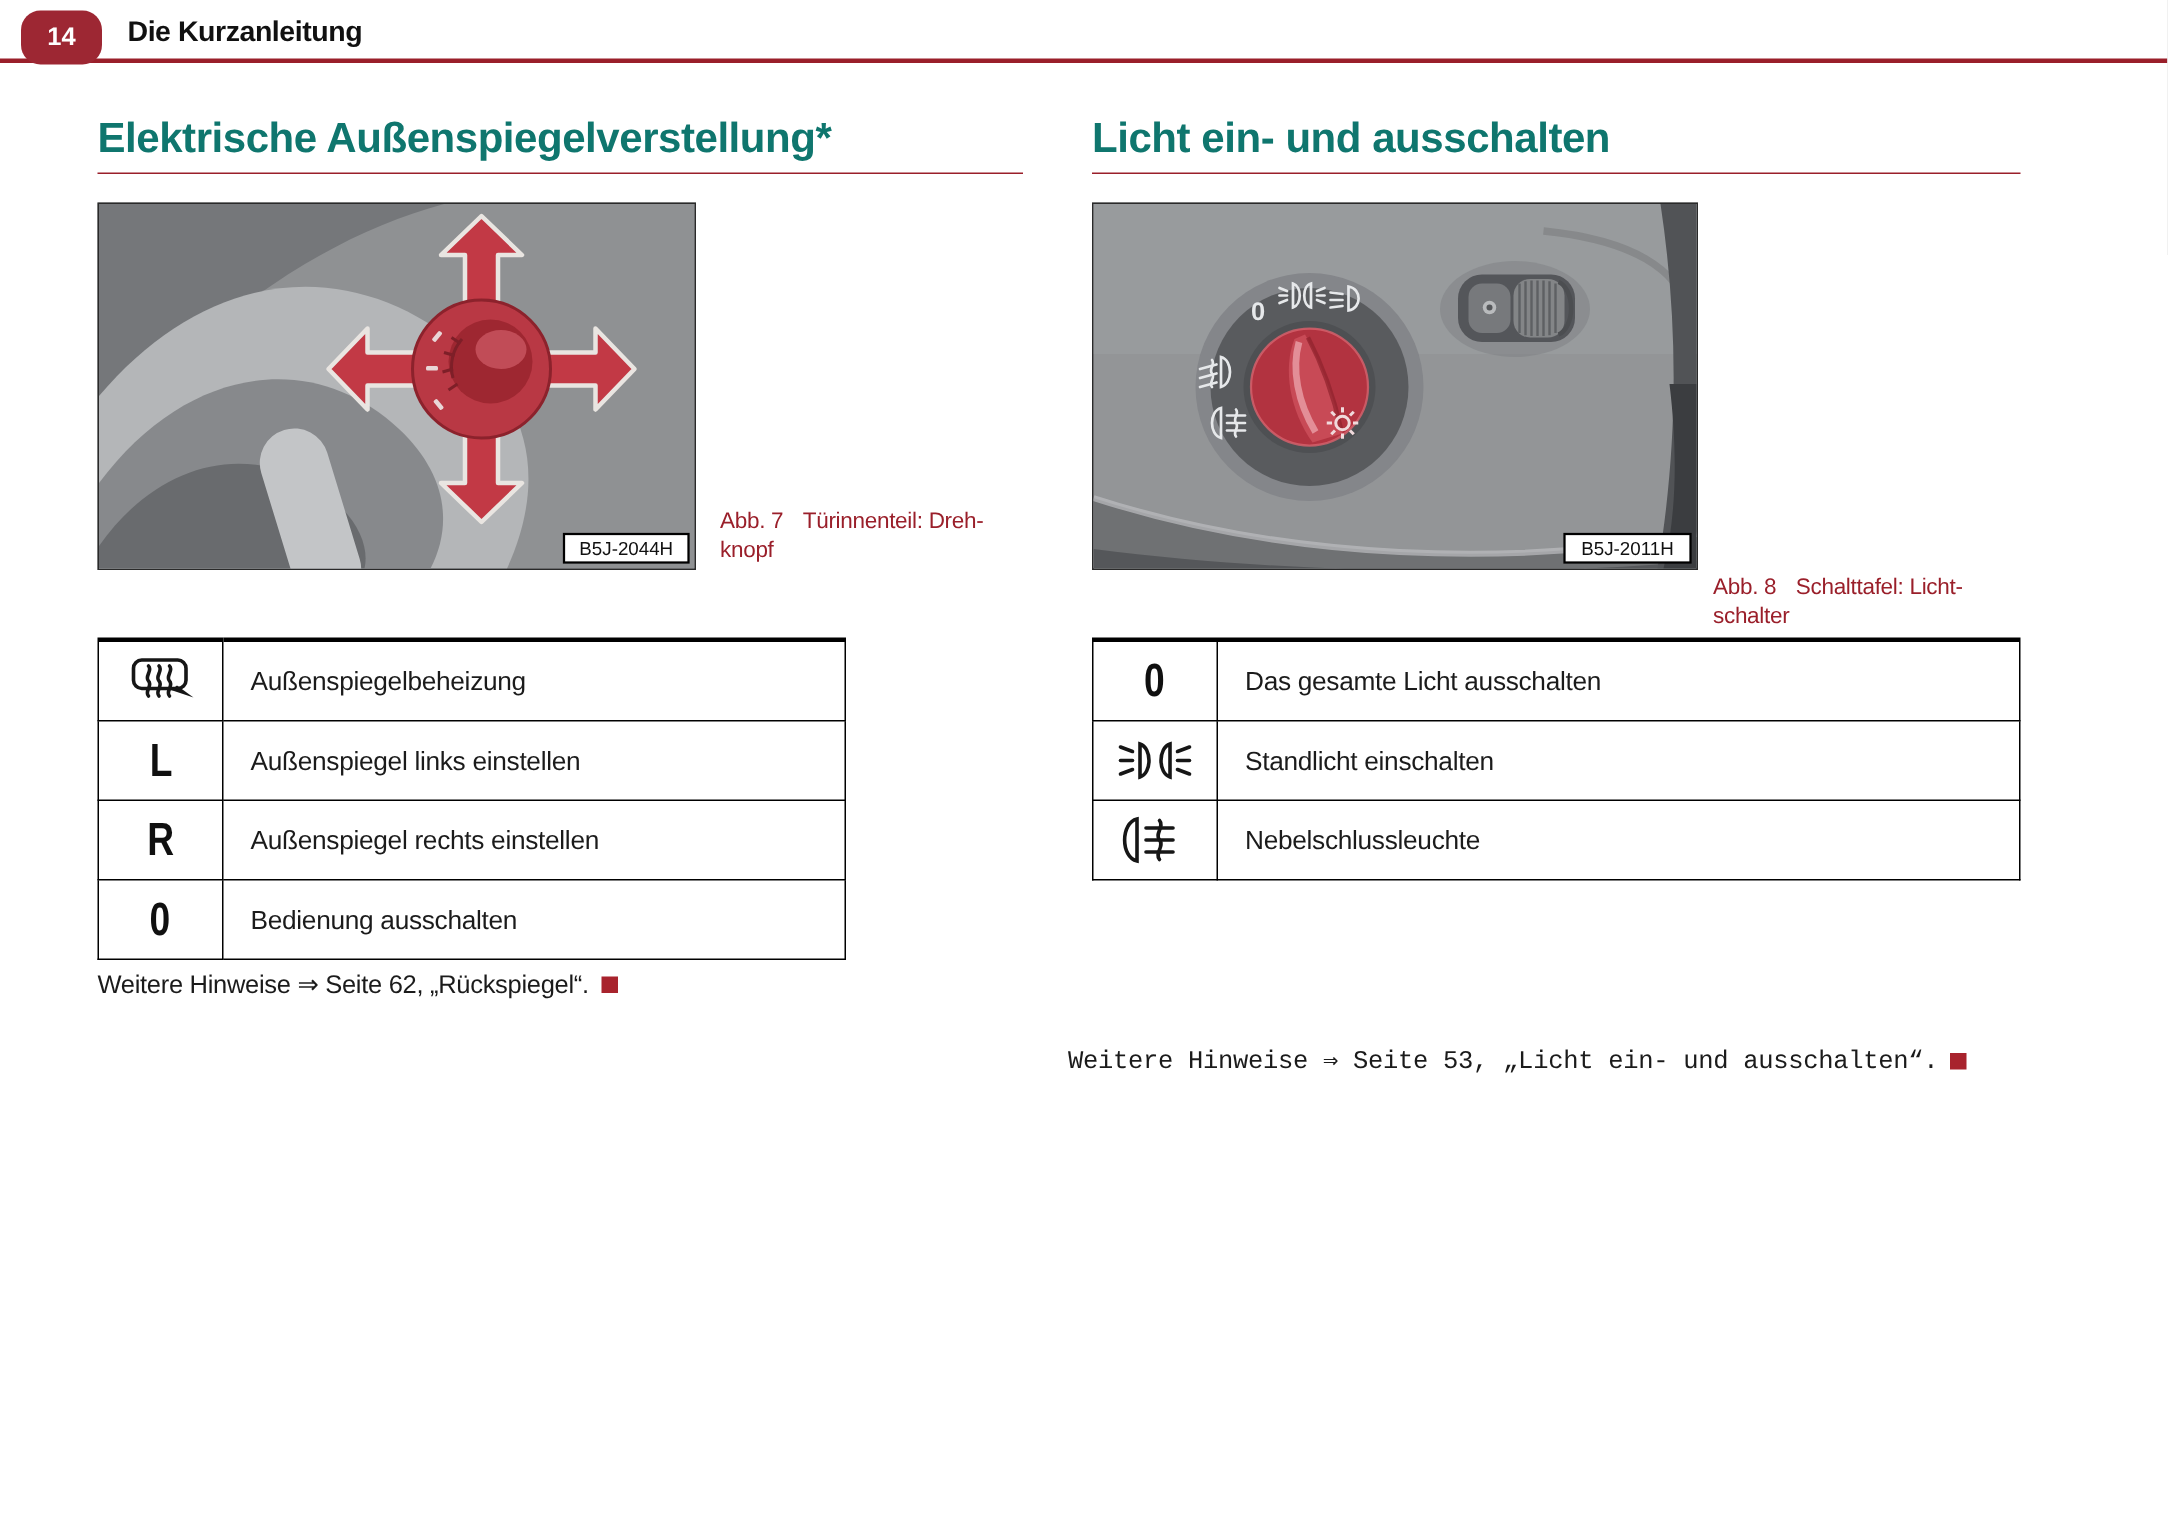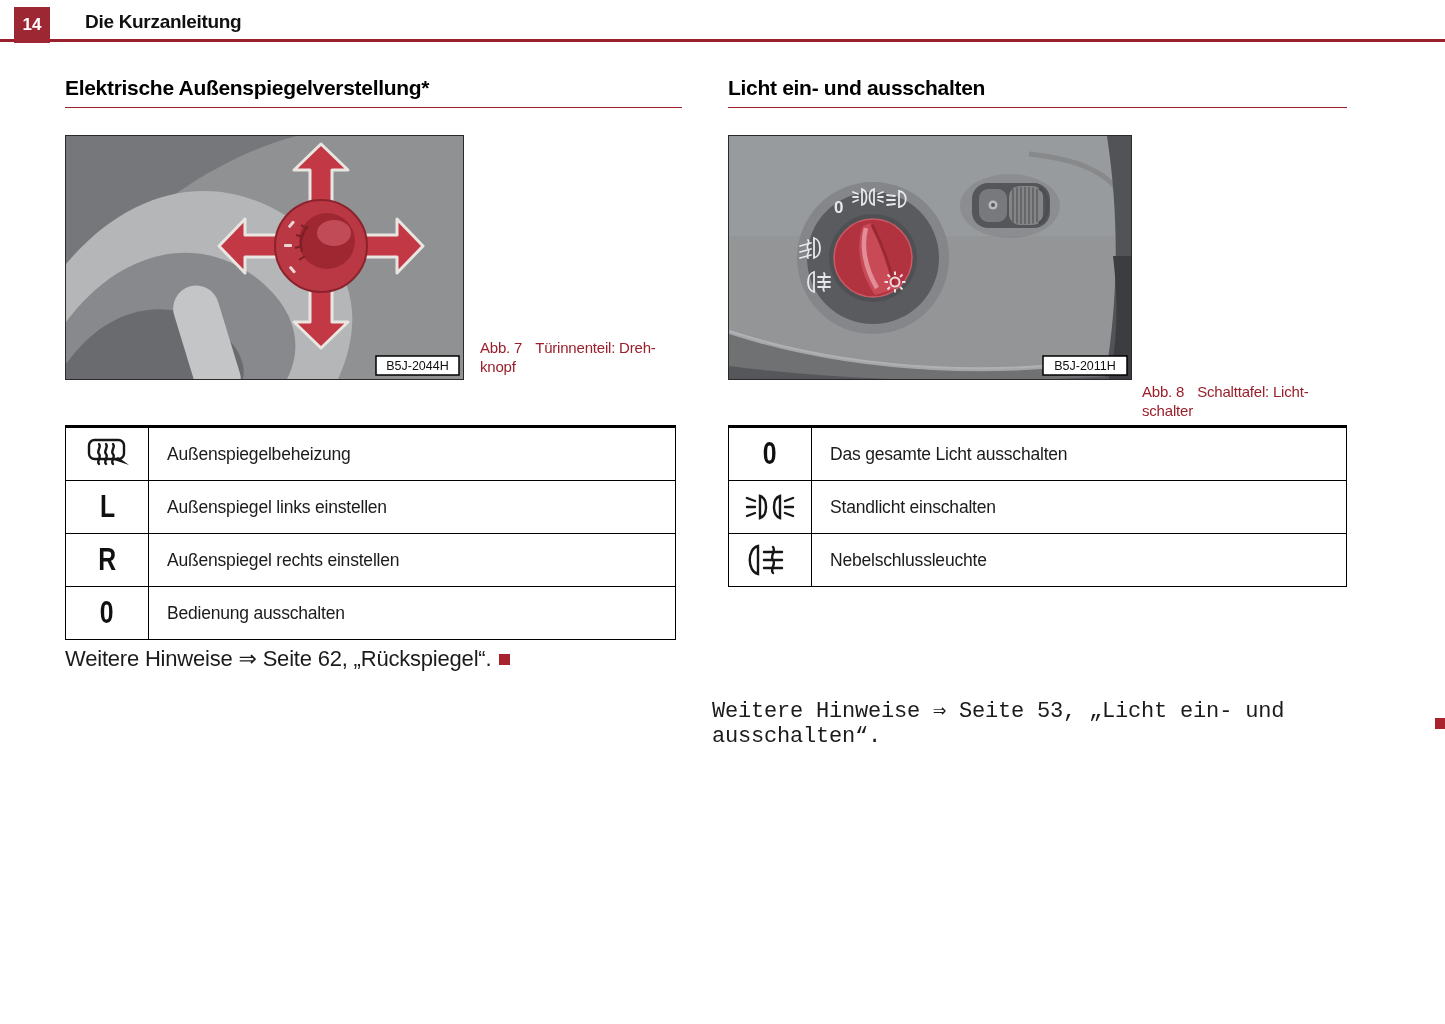--- a/index.html
+++ b/index.html
@@ -1,50 +1,50 @@
 <!DOCTYPE html>
 <html><head>
 <meta charset="utf-8">
 <style>
   html,body{margin:0;padding:0;background:#e8e8e8;}
   .page{position:relative;width:1445px;height:1024px;background:#ffffff;overflow:hidden;
         font-family:"Liberation Sans",sans-serif;color:#1d1d1d;}
   
   .header-rule{position:absolute;left:0;top:39px;width:1445px;height:3px;background:#9a1f2a;}
-  .page-num-box{position:absolute;left:14px;top:7px;width:36px;height:36px;background:#9d2733;
-        display:flex;align-items:center;justify-content:center;color:#fff;font-weight:bold;font-size:17px;}
+  .page-num-box{position:absolute;left:14px;top:7px;width:54px;height:36px;background:#9d2733;
+        display:flex;align-items:center;justify-content:center;color:#fff;font-weight:bold;font-size:17px;border-radius:13px;}
   .header-title{position:absolute;left:85px;top:11px;font-size:19px;font-weight:bold;color:#111;
         letter-spacing:-0.3px;}
   
-  .col-heading{position:absolute;top:76px;margin:0;font-size:21px;font-weight:bold;color:#000000;
+  .col-heading{position:absolute;top:76px;margin:0;font-size:28px;font-weight:bold;color:#0f766e;
         letter-spacing:-0.3px;border-bottom:1.6px solid #9a1f2a;padding-bottom:7px;}
   .left-heading{left:65px;width:617px;}
   .right-heading{left:728px;width:619px;}
   
   .figure{position:absolute;top:135px;border:1.2px solid #2a2a2a;line-height:0;background:#8f9193;}
   .left-figure{left:65px;}
   .right-figure{left:728px;}
   .fig-caption{position:absolute;top:338px;margin:0;font-size:15px;font-weight:normal;color:#9a1f2a;
         line-height:19px;letter-spacing:-0.2px;}
   .left-caption{left:480px;width:200px;}
   .right-caption{left:1142px;width:215px;margin-top:44px;}
   .fig-no{margin-right:13px;}
   .fig-text{white-space:pre-line;}
   
   .sym-table{position:absolute;top:425px;border-collapse:collapse;background:#fff;}
-  .left-table{left:65px;width:611px;}
+  .left-table{left:65px;width:499px;}
   .right-table{left:728px;width:619px;}
   .sym-table td{border:1.6px solid #000;height:50px;vertical-align:middle;}
   .sym-table tr:first-child td{border-top:3px solid #000;}
   .icon-cell{width:80px;text-align:center;}
   .icon-cell svg{vertical-align:middle;}
   .glyph{display:inline-block;font-weight:bold;font-size:31px;transform:scaleX(0.8);color:#101010;}
   .label-cell{padding-left:18px;font-size:17.5px;letter-spacing:-0.2px;color:#1b1b1b;}
   
-  .footer-note{position:absolute;margin:0;font-size:22px;letter-spacing:-0.2px;color:#1b1b1b;
+  .footer-note{position:absolute;margin:0;font-size:17px;letter-spacing:-0.2px;color:#1b1b1b;
         display:flex;align-items:center;}
   .left-note{left:65px;top:646px;}
   .right-note{left:712px;top:697px;font-family:Liberation Mono, monospace;}
   .end-square{display:inline-block;width:11px;height:11px;background:#a8232d;margin-left:8px;}
 </style>
 </head>
 <body>
 
 <div class="page">
 

